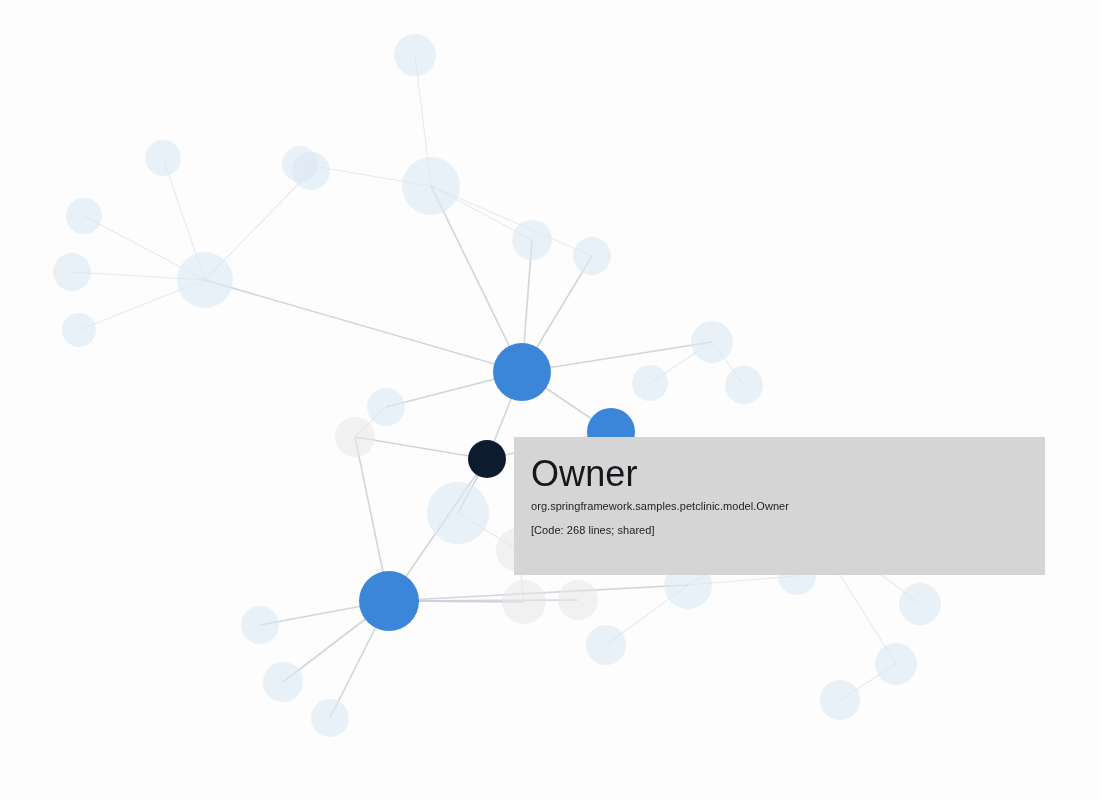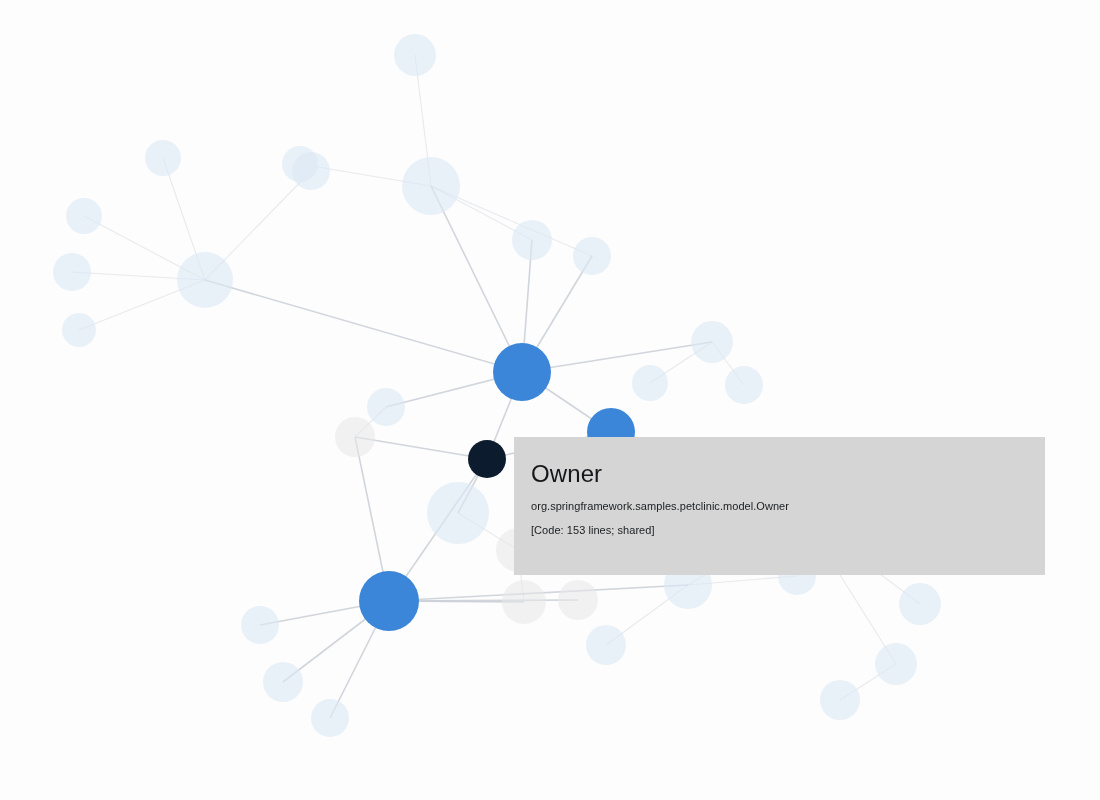--- a/index.html
+++ b/index.html
@@ -31,21 +31,21 @@
     top: 437px;
     width: 531px;
     height: 138px;
     background: #d5d5d5;
     box-sizing: border-box;
     padding: 20px 0 0 17px;
     z-index: 50;
     box-shadow: 0 0 0 0 rgba(0,0,0,0);
   }
   #tooltip .tt-title {
-    font-size: 24px;
+    font-size: 36px;
     line-height: 34px;
     color: #15171a;
     font-weight: 400;
     letter-spacing: 0.1px;
     white-space: nowrap;
   }
   #tooltip .tt-sub {
     font-size: 11px;
     line-height: 24px;
     color: #1b1d20;
@@ -147,21 +147,21 @@
         <circle cx="840" cy="700" r="20" fill="#dce8f5" fill-opacity="0.62"></circle>
         <circle cx="803" cy="516" r="22" fill="#dce8f5" fill-opacity="0.62"></circle>
         <circle cx="760" cy="473" r="18" fill="#dce8f5" fill-opacity="0.62"></circle>
         <circle cx="693" cy="461" r="20" fill="#dce8f5" fill-opacity="0.62"></circle>
       </g>
   </svg>
 
   <div id="tooltip">
     <div class="tt-title">Owner</div>
     <div class="tt-sub first">org.springframework.samples.petclinic.model.Owner</div>
-    <div class="tt-sub">[Code: 153 lines; shared]</div>
+    <div class="tt-sub">[Code: 268 lines; shared]</div>
   </div>
 
   <div id="node-hit-layer">
       <div class="node-hit" style="left: 468px; top: 440px; width: 38px; height: 38px;"></div>
       <div class="node-hit" style="left: 493px; top: 343px; width: 58px; height: 58px;"></div>
       <div class="node-hit" style="left: 587px; top: 408px; width: 48px; height: 48px;"></div>
       <div class="node-hit" style="left: 359px; top: 571px; width: 60px; height: 60px;"></div>
       <div class="node-hit" style="left: 177px; top: 252px; width: 56px; height: 56px;"></div>
       <div class="node-hit" style="left: 402px; top: 157px; width: 58px; height: 58px;"></div>
       <div class="node-hit" style="left: 394px; top: 34px; width: 42px; height: 42px;"></div>

